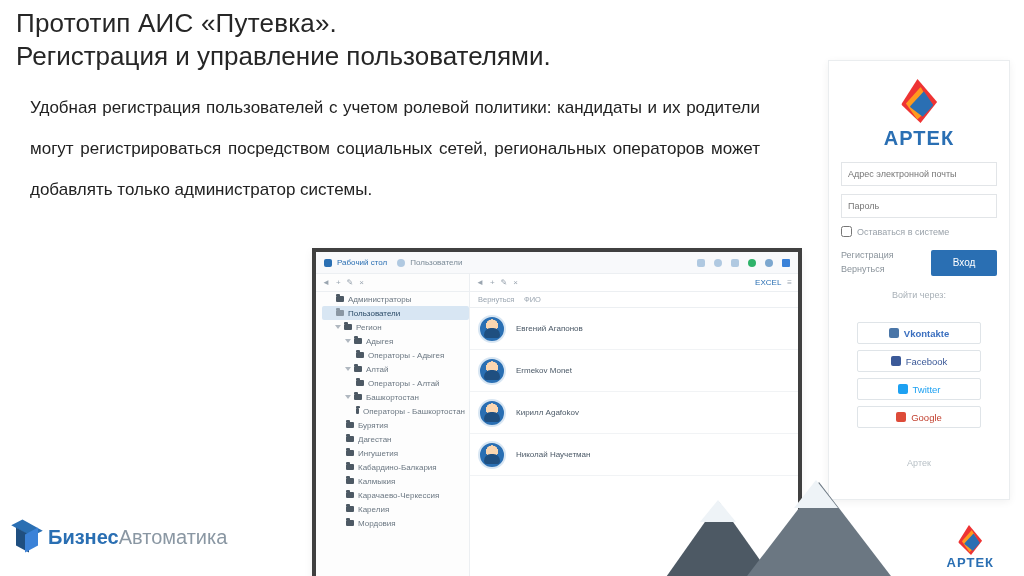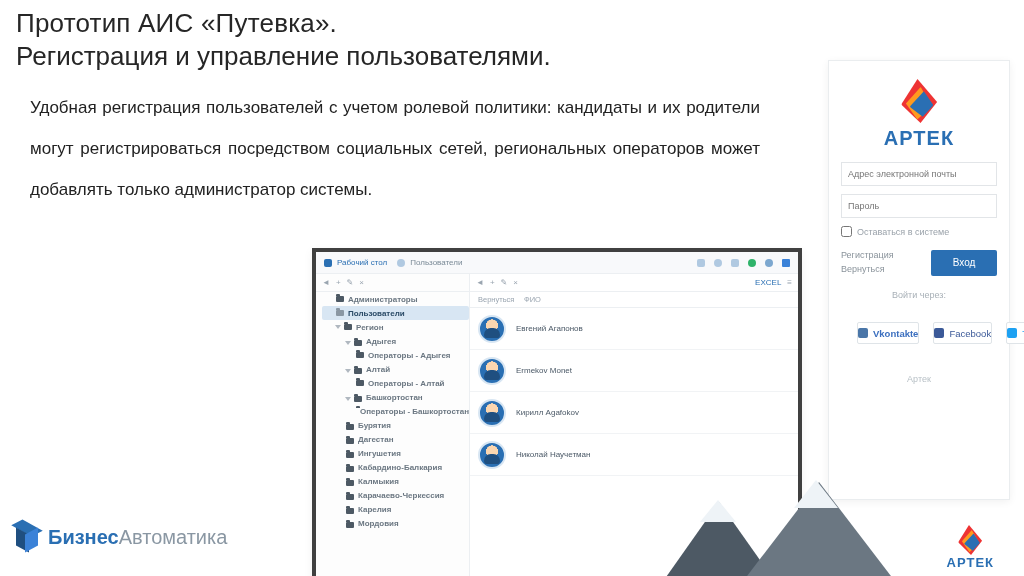--- a/index.html
+++ b/index.html
@@ -43,27 +43,27 @@
   .admin .cols { display: flex; height: calc(100% - 22px); }
   .admin .tree {
     width: 154px; border-right: 1px solid #eceff2;
     background: #fdfdfd; overflow: hidden;
   }
   .admin .tree .toolbar, .admin .list .toolbar {
     height: 18px; border-bottom: 1px solid #eceff2;
     display: flex; align-items: center; gap: 6px; padding: 0 6px;
     color: #9aa5b0;
   }
-  .admin .tree ul { list-style: none; padding-left: 6px; font-weight: bold; }
+  .admin .tree ul { list-style: none; padding-left: 6px; }
   .admin .tree li {
     display: flex; align-items: center; gap: 4px;
     padding: 2.5px 4px; color: #6b7782; white-space: nowrap;
   }
   .admin .tree li[data-indent="1"] { padding-left: 14px; }
-  .admin .tree li[data-indent="2"] { padding-left: 24px; align-items: flex-end; }
+  .admin .tree li[data-indent="2"] { padding-left: 24px; }
   .admin .tree li[data-indent="3"] { padding-left: 34px; }
   .admin .tree li.sel { background: #d8e6f3; border-radius: 2px; color: #2a4a66; }
   .folder { width: 8px; height: 6px; background: #8a97a3; display: inline-block; border-radius: 1px; position: relative; }
   .folder::before { content: ""; position: absolute; top: -2px; left: 0; width: 4px; height: 2px; background: #8a97a3; border-radius: 1px 1px 0 0; }
   .folder.dark { background: #4d5964; }
   .folder.dark::before { background: #4d5964; }
   .caret { width: 0; height: 0; border-top: 3px solid transparent; border-bottom: 3px solid transparent; border-left: 4px solid #b0b8c0; display: inline-block; }
   .caret.open { transform: rotate(90deg); }
 
   .admin .list { flex: 1; display: flex; flex-direction: column; overflow: hidden; }
@@ -120,21 +120,21 @@
   .login .remember { display: flex; gap: 5px; align-items: center; color: #9aa2aa; font-size: 9px; margin-bottom: 12px; }
   .login .remember input { width: 11px; height: 11px; }
   .login .auth-row { display: flex; justify-content: space-between; align-items: center; margin-bottom: 14px; }
   .login .links a { display: block; color: #8a939b; font-size: 9px; text-decoration: none; line-height: 1.5; }
   .login .btn-login {
     background: #2a6fb3; color: #fff; border: none;
     height: 26px; width: 66px; font-size: 10px; cursor: pointer;
     border-radius: 2px;
   }
   .login .via { text-align: center; color: #a8b0b7; font-size: 9px; margin-bottom: 6px; margin-top: 14px; }
-  .login .social { display: flex; flex-direction: row; gap: 14px; padding: 16px 16px; }
+  .login .social { display: flex; flex-direction: column; gap: 6px; padding: 16px 16px; }
   .login .social button {
     height: 22px; border: 1px solid #dfe4e8; background: #fff;
     font-size: 9.5px; cursor: pointer; display: flex;
     align-items: center; justify-content: center; gap: 5px;
     border-radius: 2px;
   }
   .login .social .vk { color: #3b6fbf; font-weight: 600; }
   .login .social .fb { color: #3b5998; }
   .login .social .tw { color: #1da1f2; }
   .login .social .gg { color: #c24130; }

